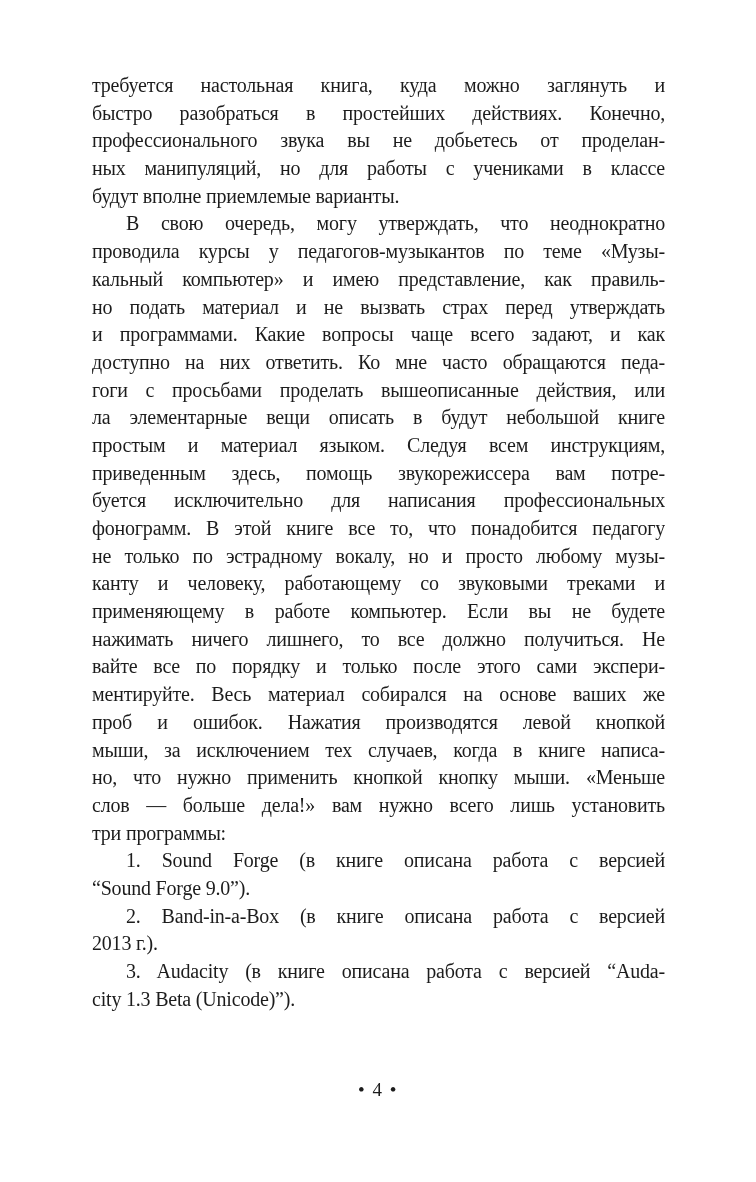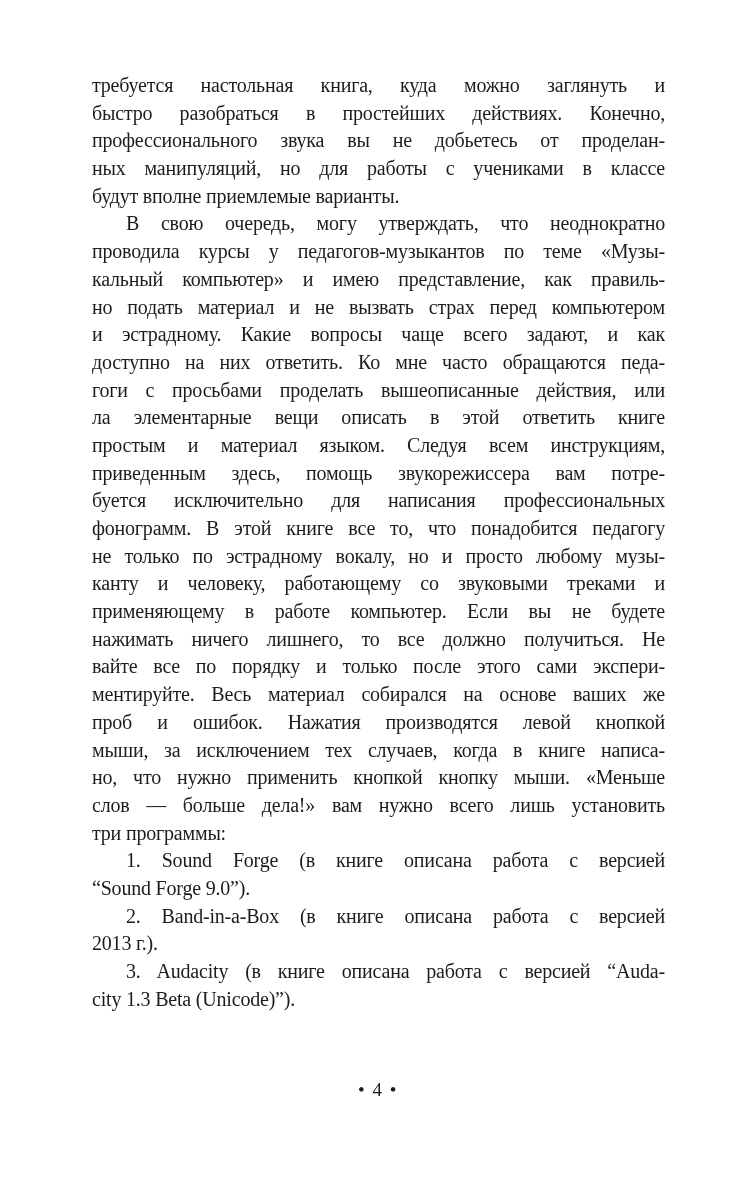--- a/index.html
+++ b/index.html
@@ -51,25 +51,25 @@
         <div class="line">требуется настольная книга, куда можно заглянуть и</div>
         <div class="line">быстро разобраться в простейших действиях. Конечно,</div>
         <div class="line">профессионального звука вы не добьетесь от проделан-</div>
         <div class="line">ных манипуляций, но для работы с учениками в классе</div>
         <div class="line last">будут вполне приемлемые варианты.</div>
       </div>
       <div class="paragraph">
         <div class="line indent">В свою очередь, могу утверждать, что неоднократно</div>
         <div class="line">проводила курсы у педагогов-музыкантов по теме «Музы-</div>
         <div class="line">кальный компьютер» и имею представление, как правиль-</div>
-        <div class="line">но подать материал и не вызвать страх перед компьютером</div>
-        <div class="line">и эстрадному. Какие вопросы чаще всего задают, и как</div>
+        <div class="line">но подать материал и не вызвать страх перед утверждать</div>
+        <div class="line">и программами. Какие вопросы чаще всего задают, и как</div>
         <div class="line">доступно на них ответить. Ко мне часто обращаются педа-</div>
         <div class="line">гоги с просьбами проделать вышеописанные действия, или</div>
-        <div class="line">ла элементарные вещи описать в этой ответить книге</div>
+        <div class="line">ла элементарные вещи описать в будут небольшой книге</div>
         <div class="line">простым и материал языком. Следуя всем инструкциям,</div>
         <div class="line">приведенным здесь, помощь звукорежиссера вам потре-</div>
         <div class="line">буется исключительно для написания профессиональных</div>
         <div class="line">фонограмм. В этой книге все то, что понадобится педагогу</div>
         <div class="line">не только по эстрадному вокалу, но и просто любому музы-</div>
         <div class="line">канту и человеку, работающему со звуковыми треками и</div>
         <div class="line">применяющему в работе компьютер. Если вы не будете</div>
         <div class="line">нажимать ничего лишнего, то все должно получиться. Не</div>
         <div class="line">вайте все по порядку и только после этого сами экспери-</div>
         <div class="line">ментируйте. Весь материал собирался на основе ваших же</div>

